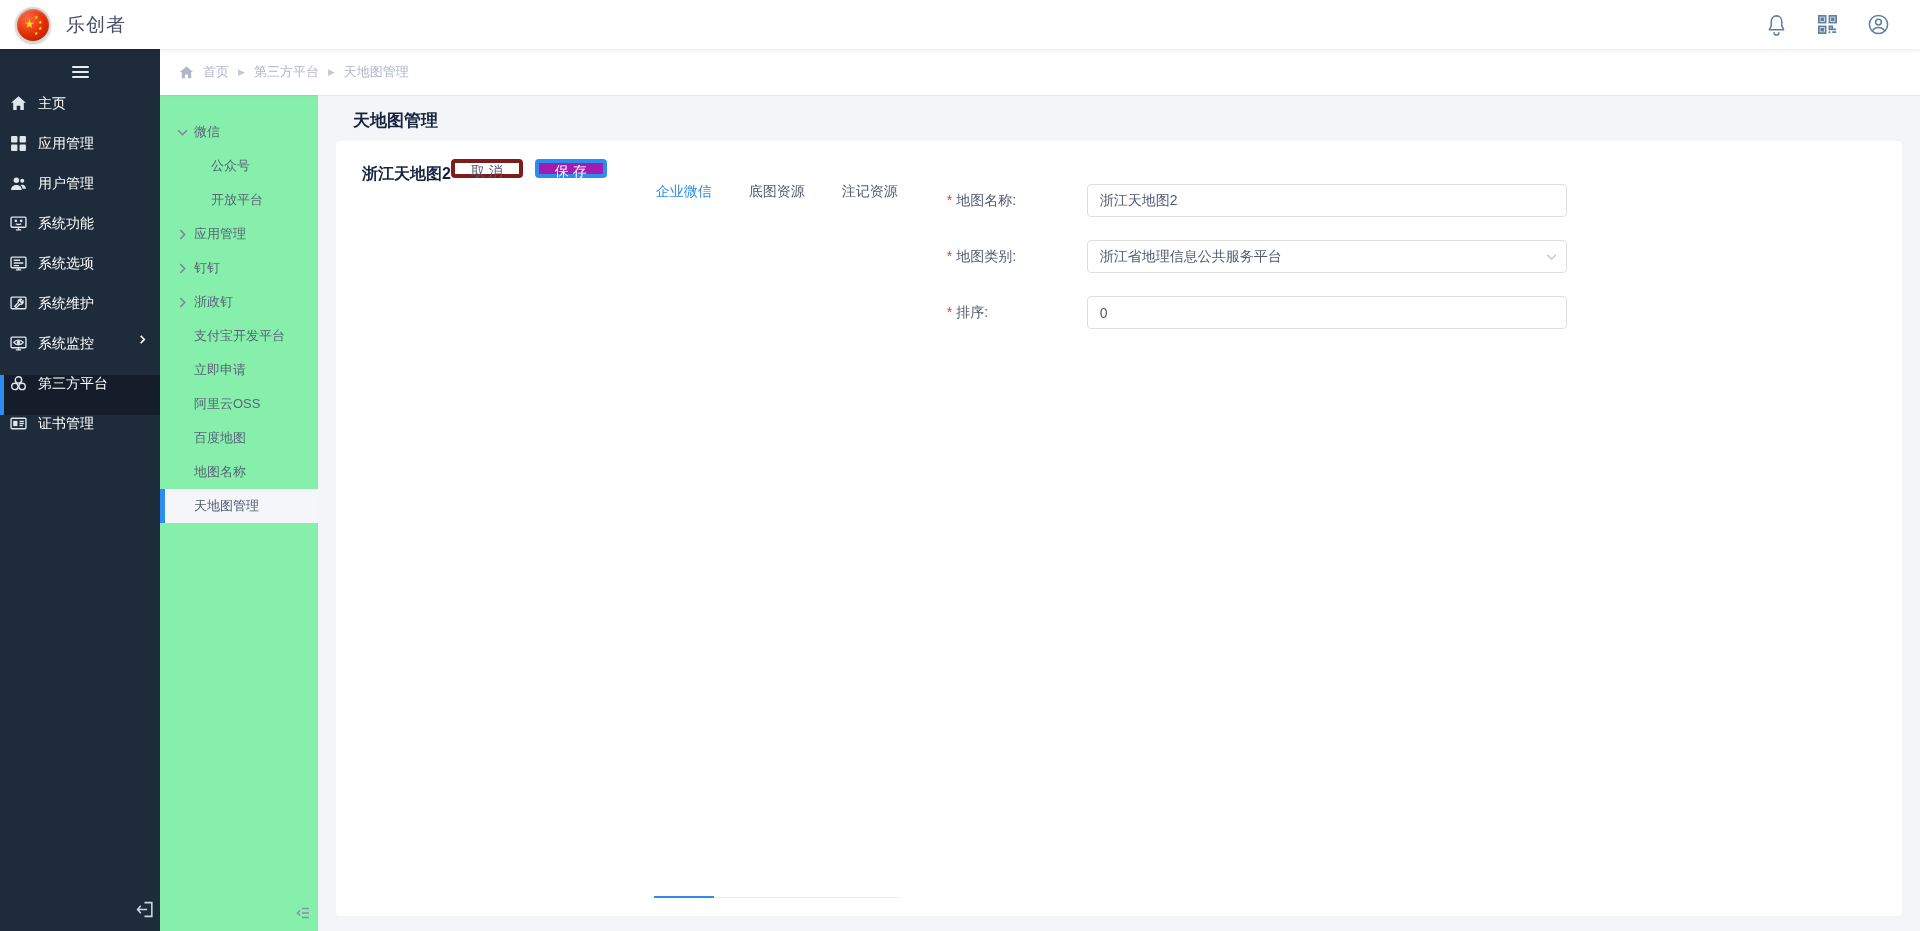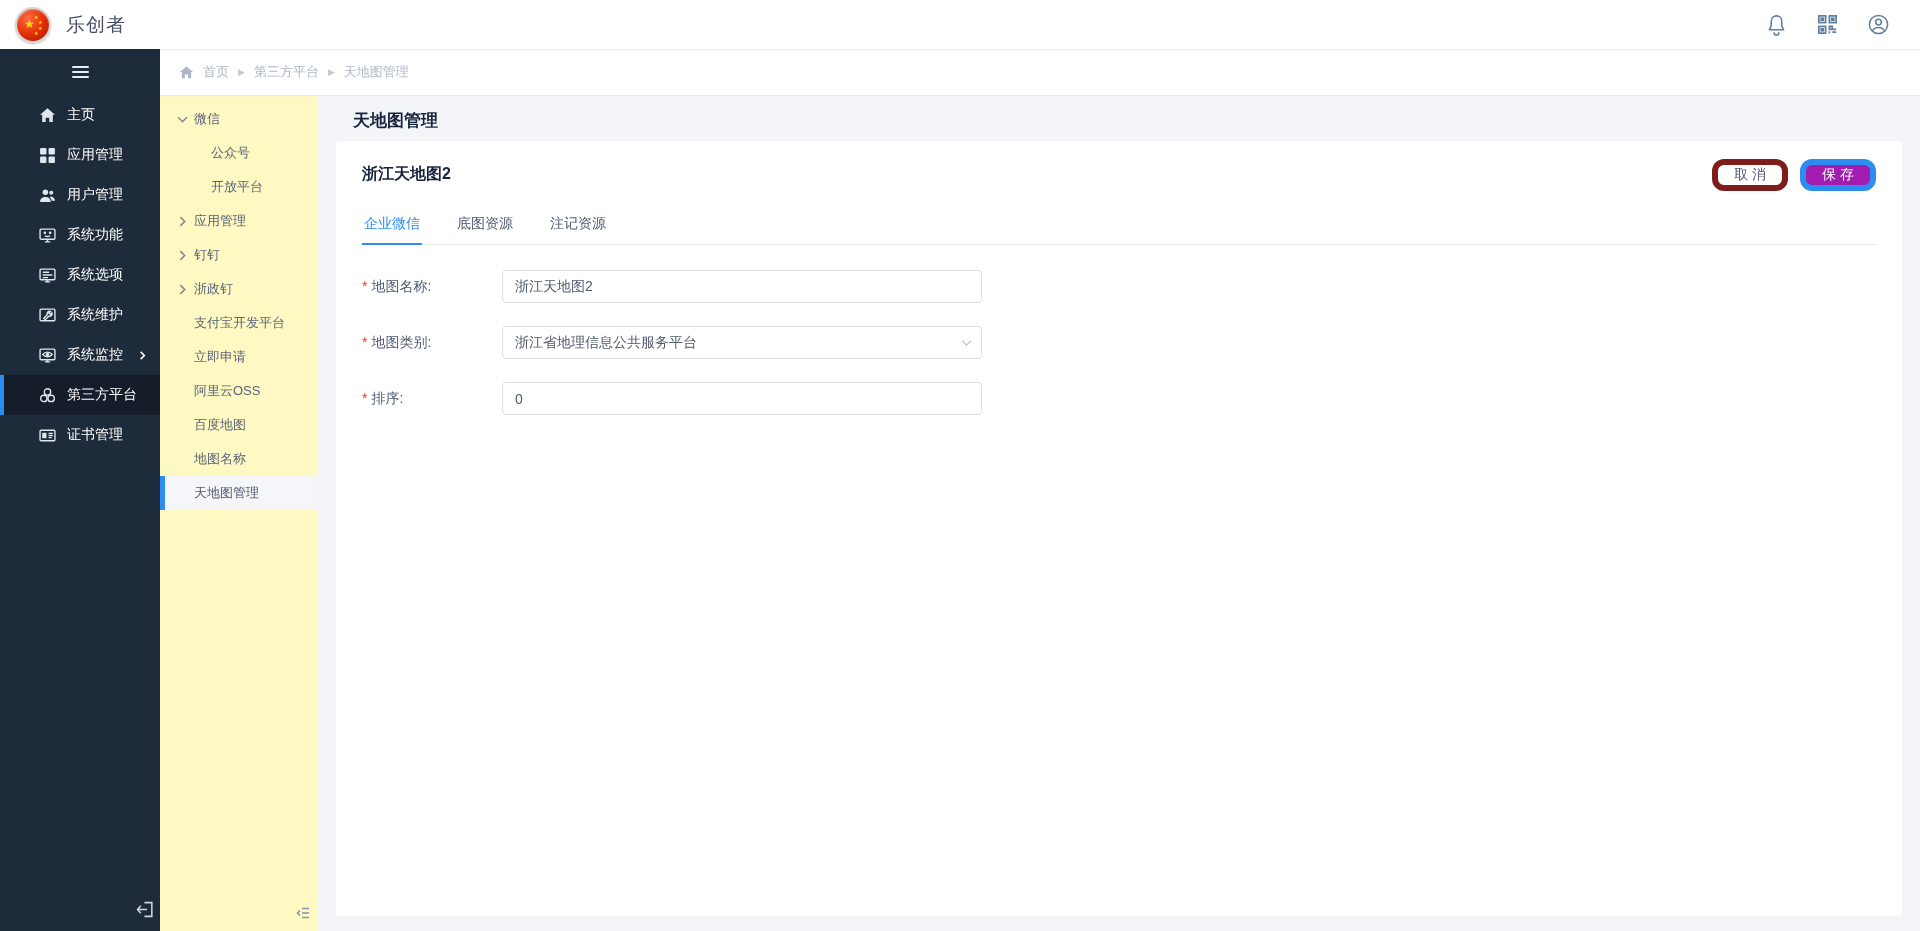--- a/index.html
+++ b/index.html
@@ -22,21 +22,21 @@
 
   
   .app-body { display:flex; height:882px; }
 
   
   .dark-sidebar { width:160px; background:#1e2b3a; flex-shrink:0; position:relative;
     display:flex; flex-direction:column; }
   .menu-toggle { height:46px; display:flex; align-items:center; justify-content:center; cursor:pointer; }
   .hamburger { width:17px; }
   .hamburger div { height:2px; background:#e8edf3; margin:3px 0; border-radius:1px; }
-  .nav-item { height:40px; display:flex; align-items:center; padding-left:39px;
+  .nav-item { height:40px; display:flex; padding-left:10px;
     color:#fff; font-size:14px; cursor:pointer; position:relative; }
   .nav-item .nicon { width:17px; height:17px; margin-right:11px; color:#dfe6ee; display:flex; flex-shrink:0; }
   .nav-item .nicon svg { width:100%; height:100%; }
   .nav-item .chev-r { margin-left:auto; margin-right:13px; color:#fff; display:flex; }
   .nav-item.active { background:#141d29; }
   .nav-item.active::before { content:""; position:absolute; left:0; top:0; bottom:0; width:4px; background:#2d8cf0; }
   .exit-btn { position:absolute; bottom:12px; right:5px; width:19px; height:19px; color:#cdd5de; cursor:pointer; }
   .exit-btn svg { width:100%; height:100%; }
 
   
@@ -45,42 +45,42 @@
     padding-left:19px; box-shadow:0 1px 1px rgba(0,21,41,.05); position:relative; z-index:5; }
   .breadcrumb { display:flex; align-items:center; gap:9px; font-size:13px; color:#aeb7c7; }
   .crumb { cursor:pointer; }
   .crumb-sep { font-size:9px; color:#c3cad6; }
   .bc-home { width:15px; height:15px; color:#aeb7c7; display:flex; }
   .bc-home svg { width:100%; height:100%; }
 
   .content-row { flex:1; display:flex; min-height:0; }
 
   
-  .sub-sidebar { width:158px; background:#fef9c3; flex-shrink:0; position:relative; padding-top:7px; }
+  .sub-sidebar { width:158px; background:#86efac; flex-shrink:0; position:relative; padding-top:20px; }
   .sub-item { height:34px; display:flex; align-items:center; font-size:13px; color:#5a6476;
     cursor:pointer; position:relative; }
   .sub-item .chev { width:11px; height:11px; margin-left:17px; margin-right:6px; color:#808695; display:flex; flex-shrink:0; }
   .sub-item .chev svg { width:100%; height:100%; }
   .sub-item.no-chev { padding-left:34px; }
   .sub-item.child { padding-left:51px; }
   .sub-item.active { background:#f5f6fa; color:#515a6e; }
   .sub-item.active::before { content:""; position:absolute; left:0; top:0; bottom:0; width:5px; background:#2d8cf0; }
   .sub-collapse { position:absolute; bottom:10px; right:7px; width:16px; height:16px; color:#8a93a3; cursor:pointer; }
   .sub-collapse svg { width:100%; height:100%; }
 
   
   .main { flex:1; display:flex; flex-direction:column; padding:0 18px; min-width:0; background:#f3f5f8; }
   .page-title { margin:14px 0 9px 17px; font-size:17px; font-weight:bold; color:#17233d; }
   .card { flex:1; background:#fff; border-radius:4px; margin-bottom:15px; padding:18px 26px;
-    display:flex; flex-direction:column; min-height:0; }
+    display:flex; flex-direction:row; min-height:0;gap:47px; }
   .card-header { display:flex; align-items:flex-start; justify-content:space-between; }
   .card-title { font-size:16px; font-weight:bold; color:#17233d; padding-top:5px; }
   .card-actions { display:flex; gap:12px; }
-  .btn { height:32px; padding:0 16px; border-radius:12px; font-size:14px; cursor:pointer;
-    border:6px solid #7f1d1d; background:#fff; color:#515a6e; }
+  .btn { height:19px; padding:0 16px; border-radius:4px; font-size:14px; cursor:pointer;
+    border:4px solid #7f1d1d; background:#fff; color:#515a6e; }
   .btn.primary { background:#a21caf; border-color:#2d8cf0; color:#fff; }
 
   .tabs { display:flex; gap:33px; margin-top:16px; border-bottom:1px solid #e8eaec; }
   .tab { padding:8px 2px 11px; font-size:14px; color:#515a6e; cursor:pointer; position:relative; }
   .tab.active { color:#2d8cf0; }
   .tab.active::after { content:""; position:absolute; left:0; right:0; bottom:-1px; height:2px; background:#2d8cf0; }
 
   .form { margin-top:25px; }
   .form-row { display:flex; align-items:center; margin-bottom:23px; }
   .form-label { width:140px; font-size:14px; color:#515a6e; flex-shrink:0; }

